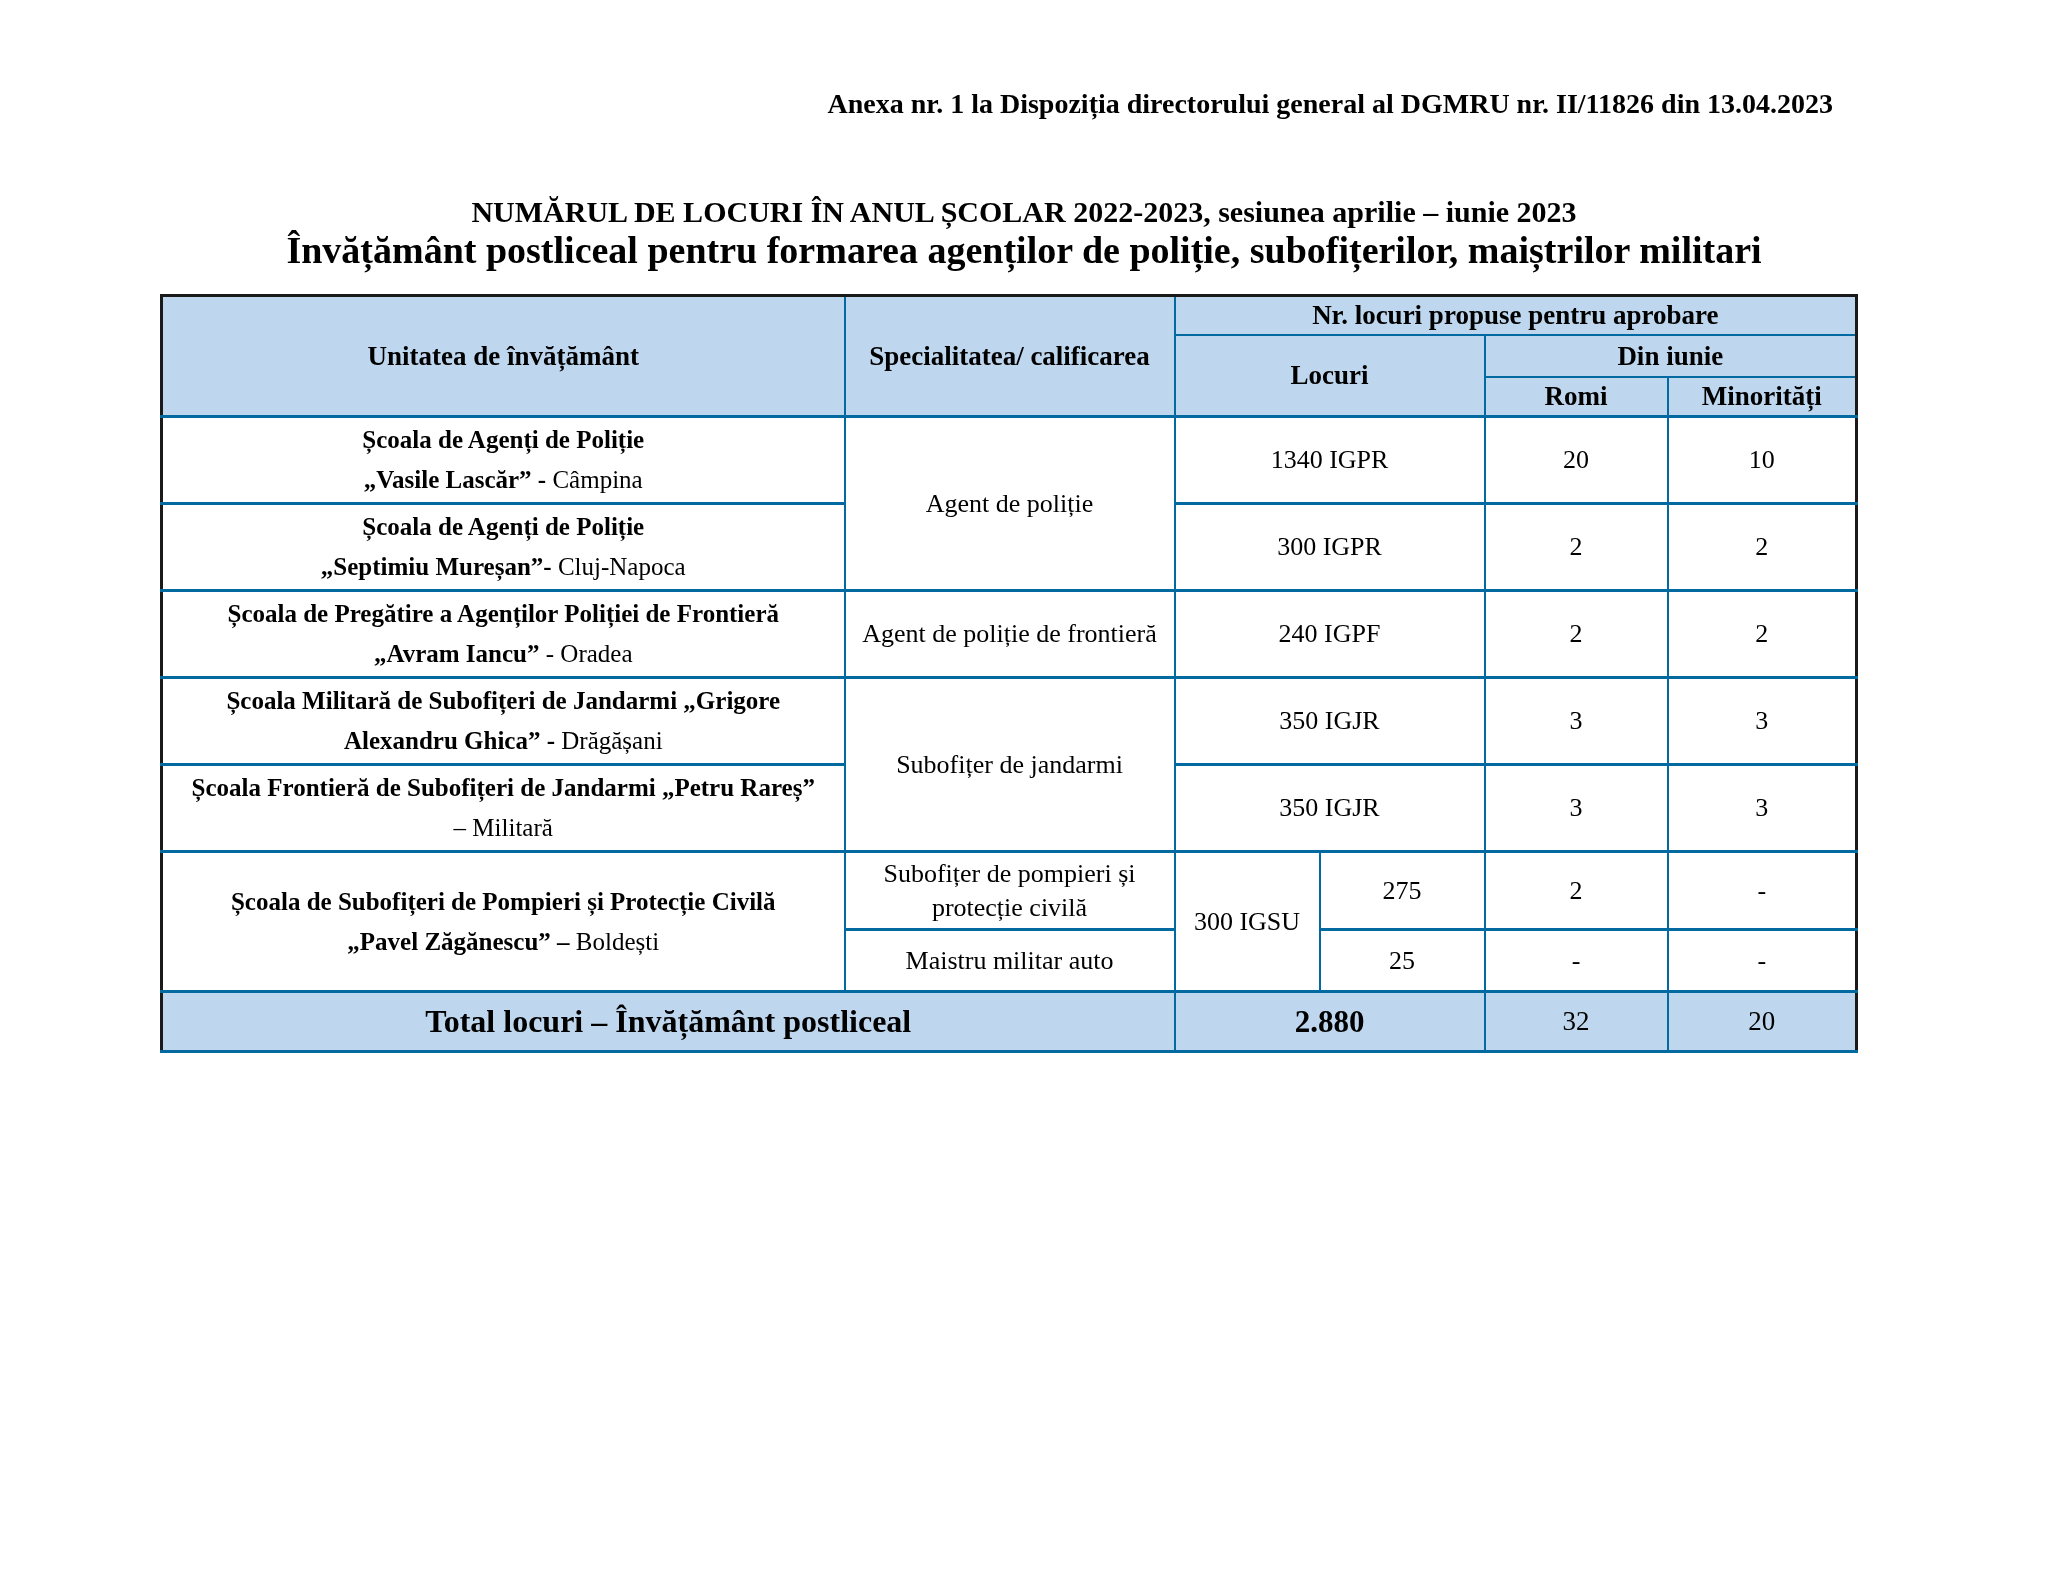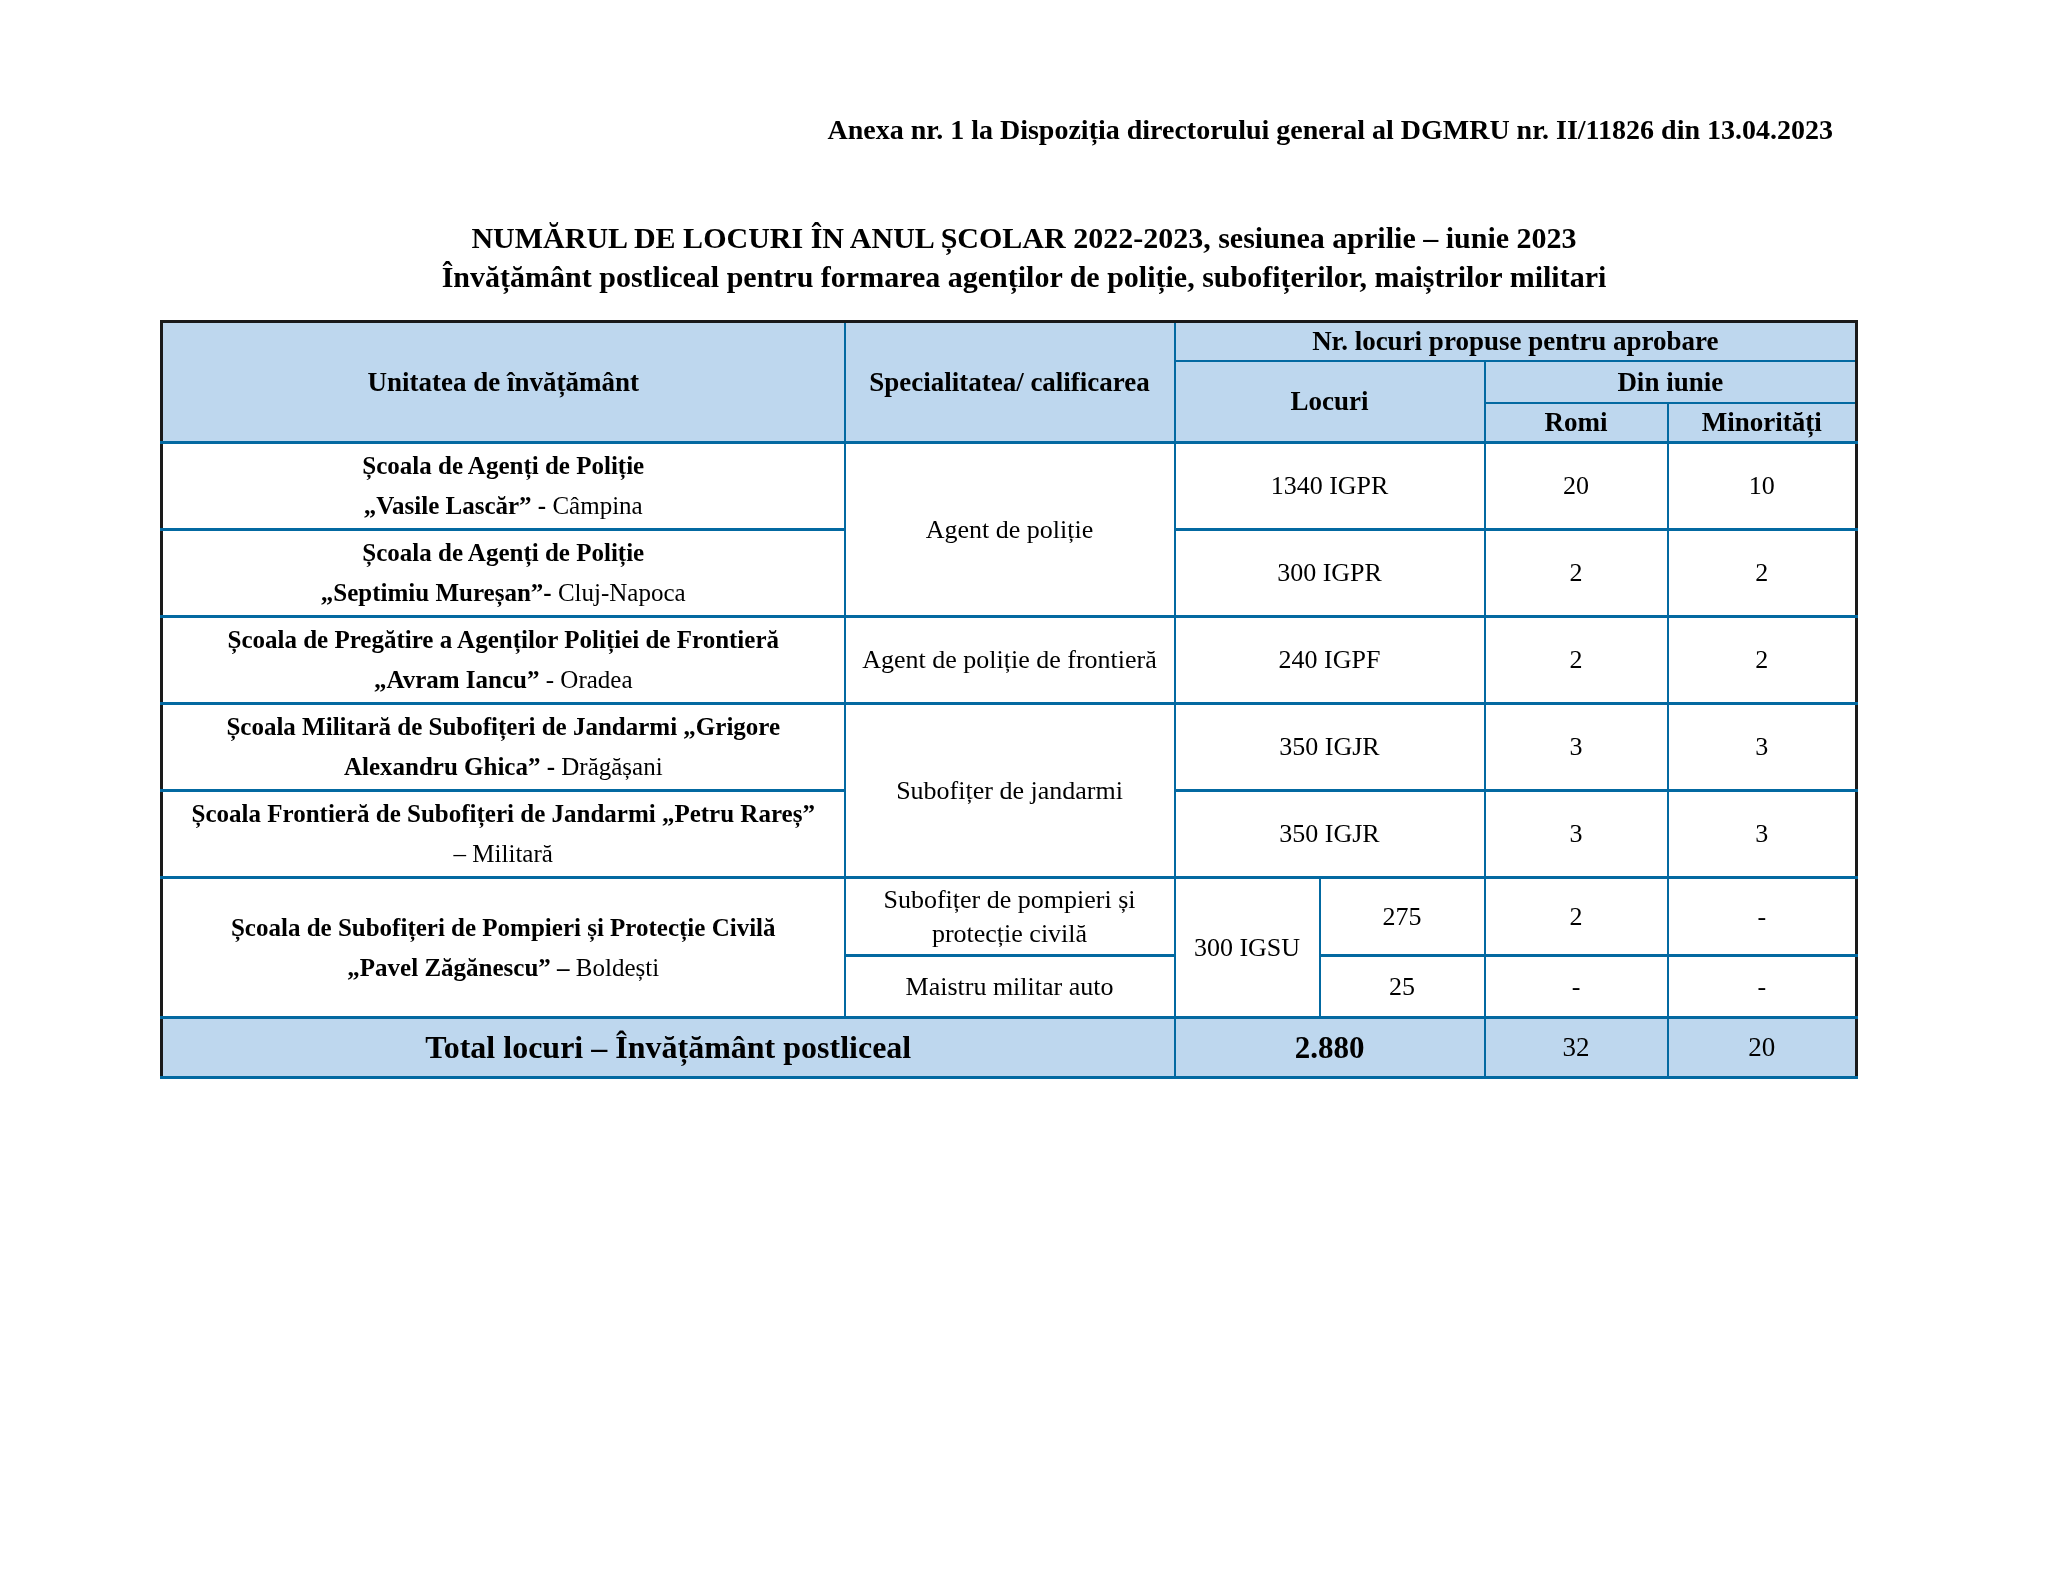--- a/index.html
+++ b/index.html
@@ -6,34 +6,34 @@
   html, body { background: #ffffff; }
   body {
     width: 2048px;
     height: 1583px;
     position: relative;
     font-family: "Liberation Serif", serif;
     color: #000000;
     overflow: hidden;
   }
   .annex {
-    padding-top: 112px;
+    padding-top: 86px;
     padding-right: 215px;
     text-align: right;
     font-weight: bold;
     font-size: 28px;
     line-height: 36px;
   }
   .titles {
     margin-top: 70px;
     text-align: center;
     font-weight: bold;
   }
   .titles .t1 { font-size: 30px; line-height: 39px; }
-  .titles .t2 { font-size: 30px; line-height: 39px; }
+  .titles .t2 { font-size: 38px; line-height: 39px; }
   table.main {
     border-collapse: collapse;
     table-layout: fixed;
     width: 1695px;
     margin-left: 160px;
     margin-top: 24px;
     border: 3px solid #1a1a1a;
   }
   th, td {
     border: 2px solid #0369a1;

